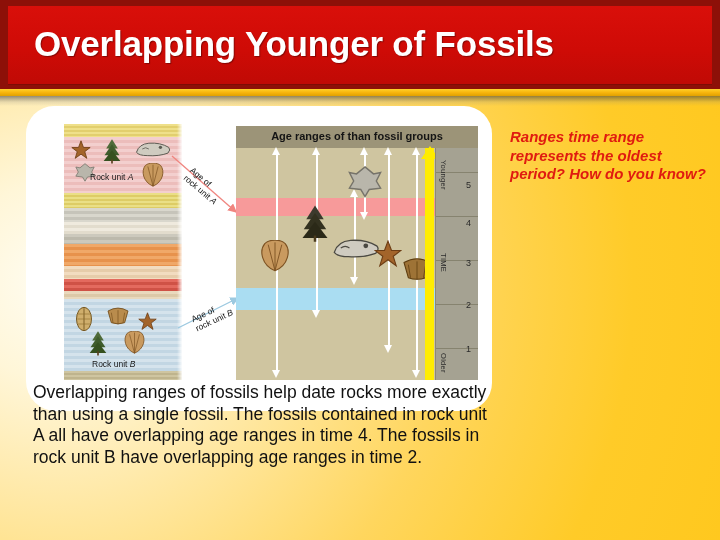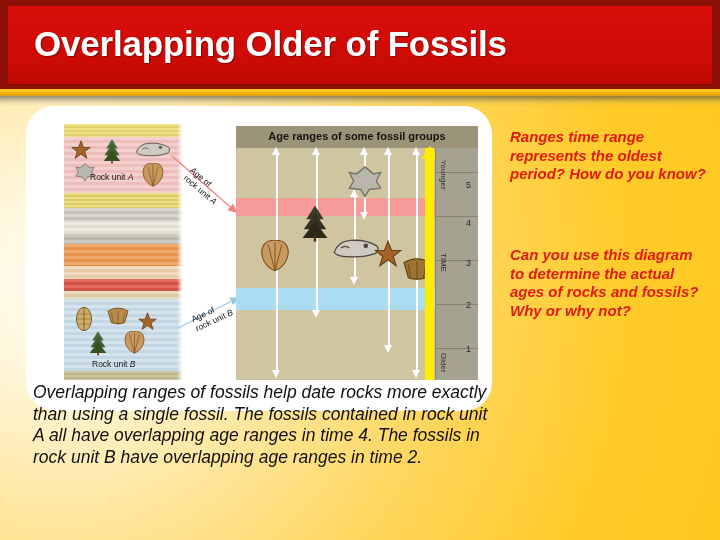--- a/index.html
+++ b/index.html
@@ -107,40 +107,40 @@
   
   .range{position:absolute;width:2px;background:#ffffff;}
   .rh-up,.rh-dn{position:absolute;width:0;height:0;
     border-left:4.5px solid transparent;border-right:4.5px solid transparent;}
   .rh-up{border-bottom:8px solid #ffffff;}
   .rh-dn{border-top:8px solid #ffffff;}
   .foss{position:absolute;}
   
   #caption{
     position:absolute;left:33px;top:382px;width:462px;
-    font-size:17.5px;line-height:1.23;color:#111111;font-style:italic;
+    font-size:17.5px;line-height:1.23;color:#111111;
   }
   
   #q1{
     position:absolute;left:510px;top:128px;width:196px;
     font-size:15px;line-height:1.24;color:#e01b10;font-style:italic;font-weight:bold;
   }
   #q2{
     position:absolute;left:510px;top:246px;width:200px;
     font-size:15px;line-height:1.24;color:#e01b10;font-style:italic;font-weight:bold;
   }
 </style>
 </head>
 <body>
 
 <div id="slide">
 
   <div id="title-band"></div>
   <div id="title-bar">
-    <div id="title-text">Overlapping Older of Fossils</div>
+    <div id="title-text">Overlapping Younger of Fossils</div>
   </div>
   <div id="gold-rule"></div>
   <div id="shadow-rule"></div>
 
   <div id="white-panel"></div>
 
   <div id="rock-column">
 
     <div class="layer" style="top:0;height:13px;background:repeating-linear-gradient(180deg,#efe08a 0 2px,#e2cf6e 2px 4px);"></div>
 
@@ -256,21 +256,21 @@
       </defs>
     <line x1="2" y1="36" x2="62" y2="6" stroke="#9cc9e0" stroke-width="1.3" marker-end="url(#ah-b)"></line>
   </svg>
   <div class="callout-text" style="left:190px;top:316px;transform:rotate(-25deg);transform-origin:left top;">
     <div>Age of</div>
     <div><span>rock unit </span><i>B</i></div>
   </div>
 
   <div id="chart">
     <div id="chart-head"></div>
-    <div id="chart-title">Age ranges of some fossil groups</div>
+    <div id="chart-title">Age ranges of than fossil groups</div>
 
     <div id="chart-body">
 
       <div id="band-pink" style="top:50px;"></div>
       <div id="band-blue" style="top:140px;"></div>
 
       <div class="range" style="left:40px;top:6px;height:220px;"></div>
       <div class="rh-up" style="left:36px;top:-1px;"></div>
       <div class="rh-dn" style="left:36px;top:222px;"></div>
       <div class="foss" style="left:22px;top:92px;">
@@ -350,15 +350,14 @@
         <div class="vlabel" style="left:3px;top:12px;">Younger</div>
         <div class="vlabel" style="left:3px;top:105px;">TIME</div>
         <div class="vlabel" style="left:3px;top:205px;">Older</div>
       </div>
     </div>
   </div>
 
   <div id="caption">Overlapping ranges of fossils help date rocks more exactly than using a single fossil. The fossils contained in rock unit A all have overlapping age ranges in time 4. The fossils in rock unit B have overlapping age ranges in time 2.</div>
 
   <div id="q1">Ranges time range represents the oldest period? How do you know?</div>
-  <div id="q2">Can you use this diagram to determine the actual ages of rocks and fossils? Why or why not?</div>
 
 </div>
 
 </body></html>

